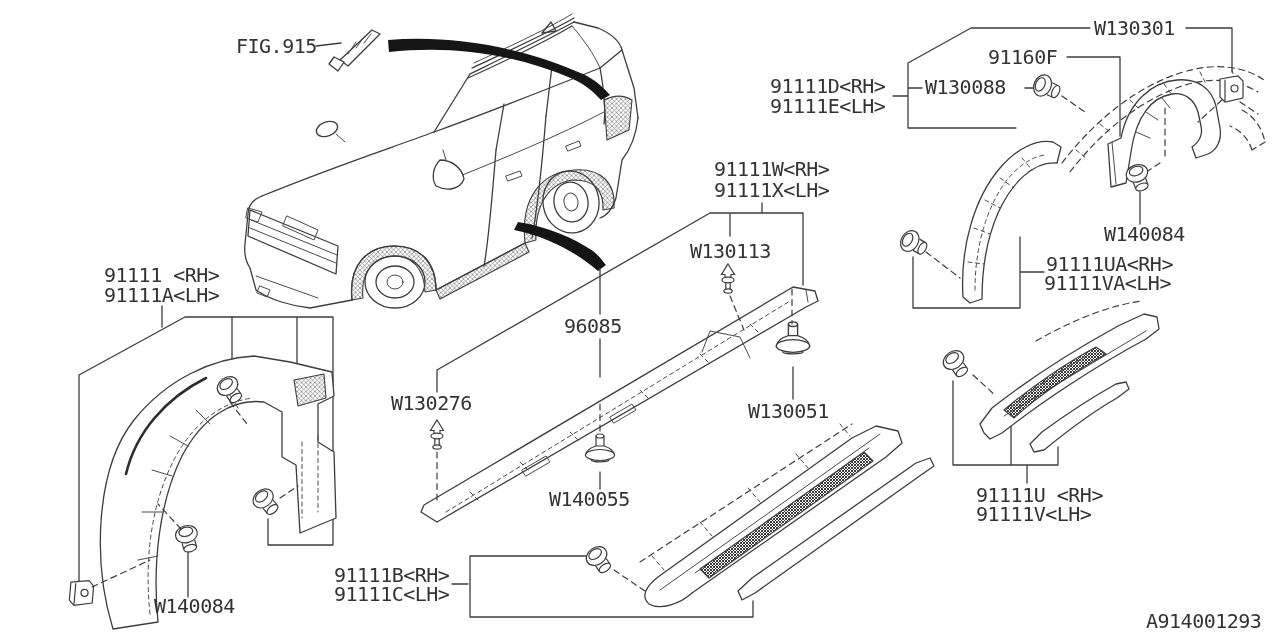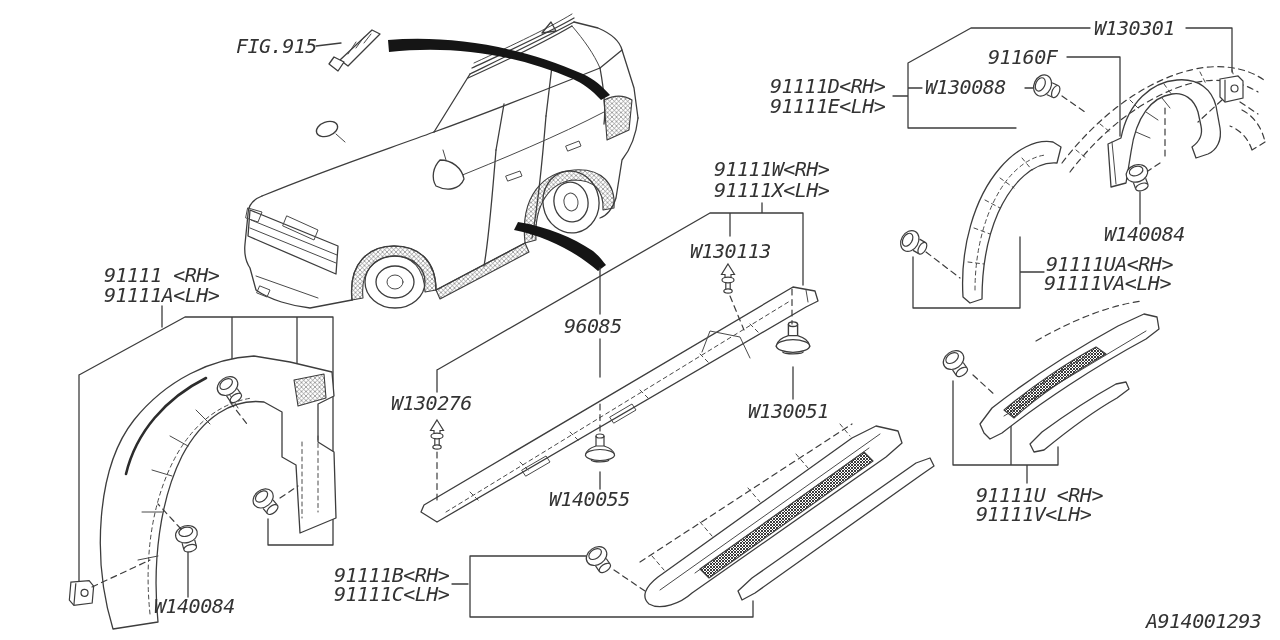--- a/index.html
+++ b/index.html
@@ -1,16 +1,16 @@
 <!DOCTYPE html>
 <html><head>
 <meta charset="utf-8">
 <style>
   html,body{margin:0;padding:0;background:#fff;}
-  #stage{position:relative;width:1280px;height:640px;background:#fff;overflow:hidden;font-style:italic;}
+  #stage{position:relative;width:1280px;height:640px;background:#fff;overflow:hidden;}
   .ln{fill:none;stroke:#3d3d3d;stroke-width:1.3;stroke-linecap:round;stroke-linejoin:round;}
   .thin{fill:none;stroke:#4a4a4a;stroke-width:1;stroke-linecap:round;}
   .thick{fill:none;stroke:#2c2c2c;stroke-width:2.6;stroke-linecap:round;}
   .dash{fill:none;stroke:#3d3d3d;stroke-width:1.2;stroke-dasharray:6 4.5;stroke-linecap:round;}
   .dash2{fill:none;stroke:#4a4a4a;stroke-width:1;stroke-dasharray:4 3.5;stroke-linecap:round;}
   .hatch{fill:url(#xh);stroke:#3d3d3d;stroke-width:1.1;stroke-linejoin:round;}
   .vent{fill:url(#xhd);stroke:#3d3d3d;stroke-width:1.1;stroke-linejoin:round;}
   .wfill{fill:#ffffff;stroke:#3d3d3d;stroke-width:1.3;stroke-linejoin:round;}
   .swoosh{fill:#151515;stroke:none;}
   .lbl{font-family:"DejaVu Sans Mono","Liberation Mono",monospace;font-size:20px;fill:#333333;letter-spacing:-0.5px;}

